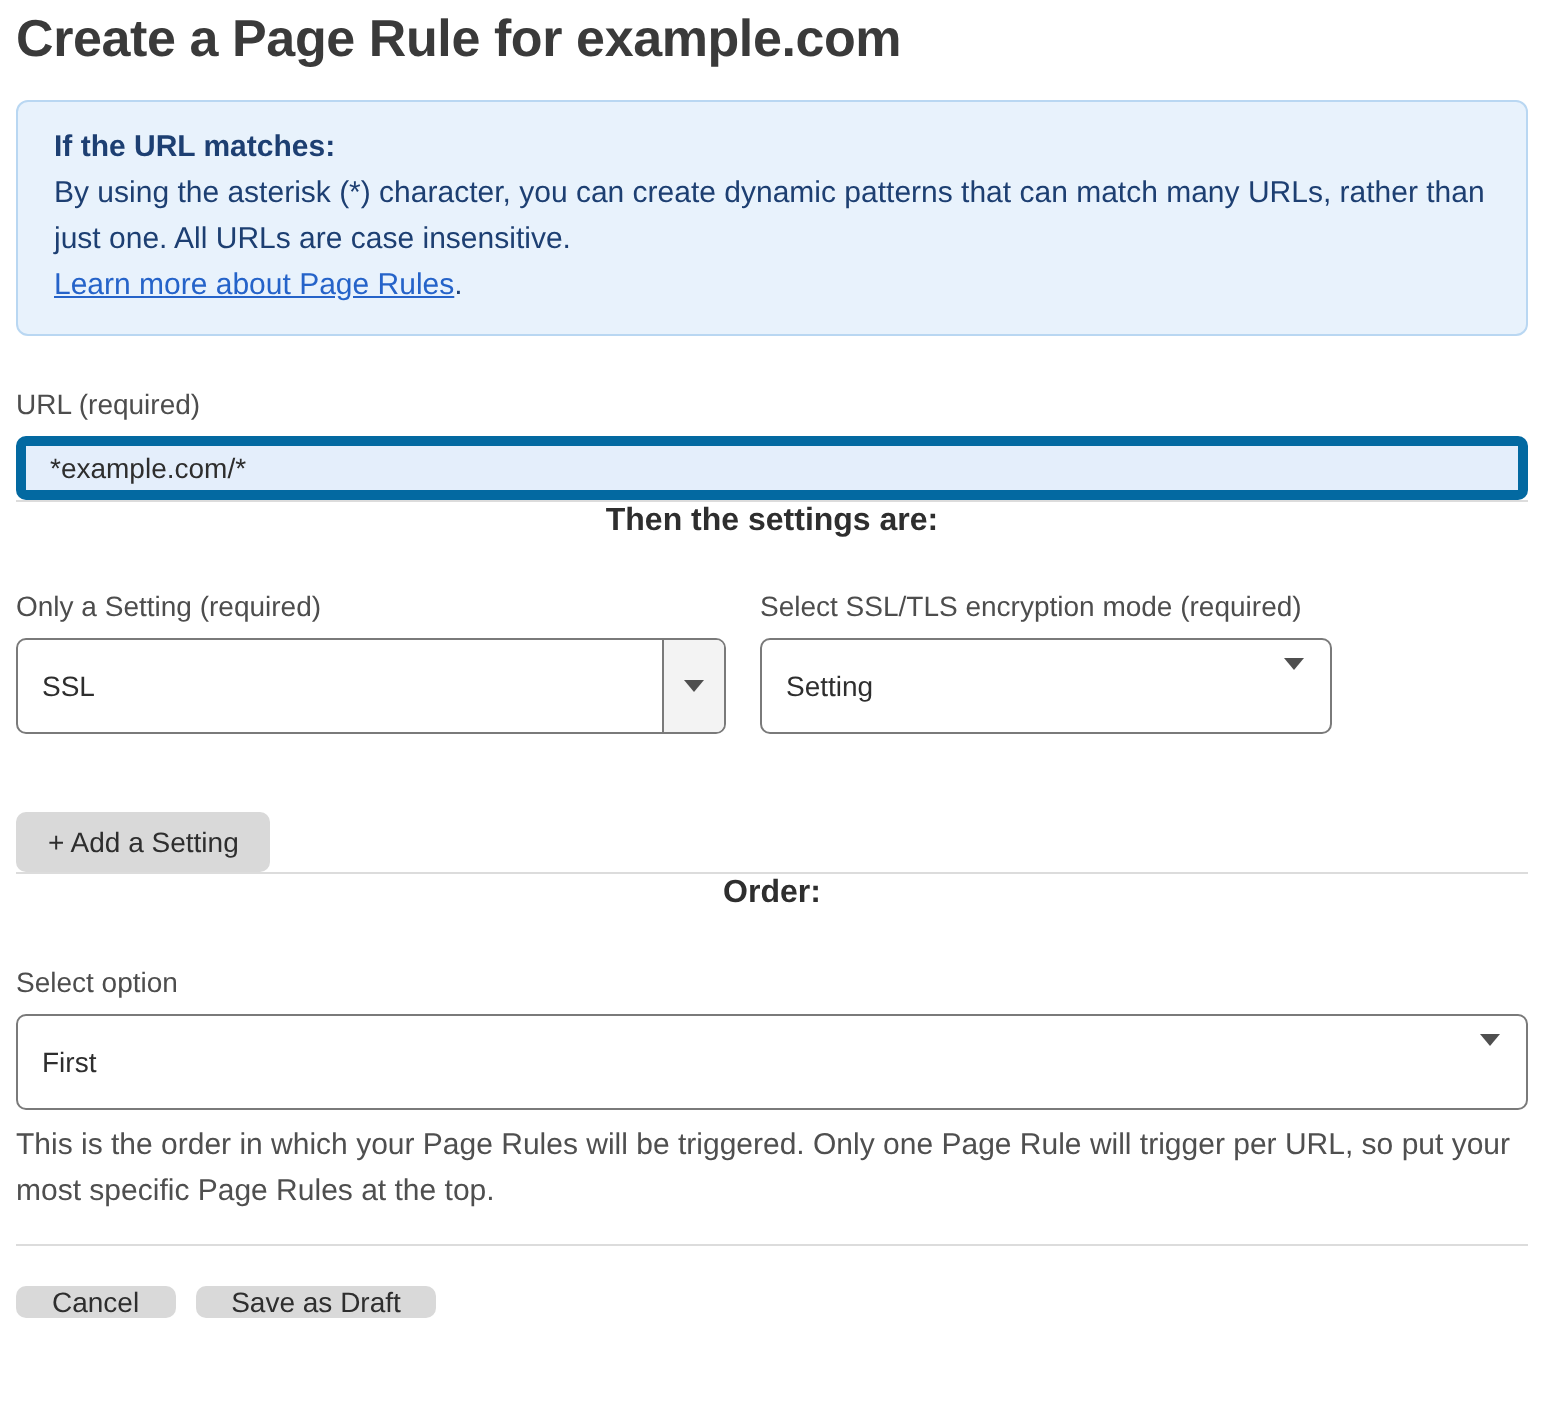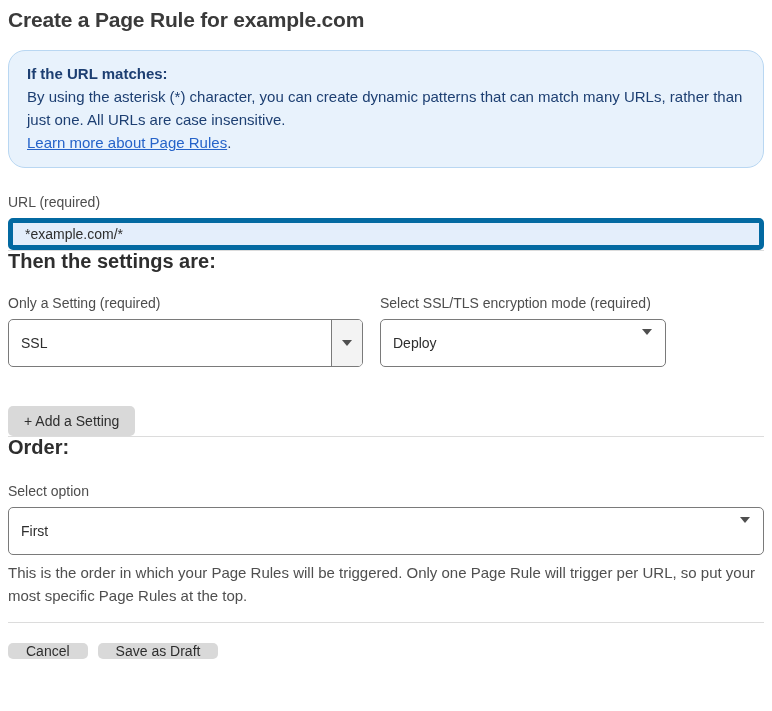--- a/index.html
+++ b/index.html
@@ -6,32 +6,32 @@
   html, body { margin: 0; padding: 0; background: #ffffff; }
   body {
     width: 772px;
     font-family: "Liberation Sans", "DejaVu Sans", sans-serif;
     color: #333;
     padding: 8px;
   }
   .page { width: 756px; }
 
   h1.page-title {
-    font-size: 21px;
+    font-size: 26px;
     line-height: 23px;
     font-weight: 700;
     color: #3a3a3a;
     margin: 0 0 19px 0;
     letter-spacing: -0.2px;
   }
 
   .info-box {
     background: #e8f2fc;
     border: 1px solid #b9d7f2;
-    border-radius: 17px;
+    border-radius: 6px;
     padding: 11px 18px 13px 18px;
     color: #1d3f72;
     font-size: 15px;
     line-height: 23px;
   }
   .info-box .info-heading { font-weight: 700; }
   .info-box a {
     color: #2563c9;
     text-decoration: underline;
     cursor: pointer;
@@ -64,25 +64,26 @@
   hr.divider {
     border: none;
     border-top: 1px solid #dcdcdc;
     margin: 0;
   }
   .hr-after-url { margin-top: 40px; }
   .hr-after-settings { margin-top: 15px; }
   .hr-after-order { margin-top: 16px; }
 
   h2.section-heading {
-    font-size: 20px;
+    font-size: 16px;
     line-height: 20px;
     font-weight: 700;
     color: #2e2e2e;
     margin: 0;
+    text-align: center;
   }
 
   .selects-row { display: flex; gap: 17px; margin-top: 22px; }
   .select-col-1 { width: 355px; }
   .select-col-2 { width: 286px; }
 
   .fake-select {
     height: 48px;
     border: 1px solid #7a7a7a;
     border-radius: 5px;
@@ -180,21 +181,21 @@
       <div class="fake-select">
         <span class="select-value">SSL</span>
         <span class="select-seg">
           <span class="arrow-down"></span>
         </span>
       </div>
     </div>
     <div class="select-col-2">
       <label class="field-label">Select SSL/TLS encryption mode (required)</label>
       <div class="fake-select">
-        <span class="select-value">Deploy</span>
+        <span class="select-value">Setting</span>
         <span class="plain-arrow-pad">
           <span class="arrow-down"></span>
         </span>
       </div>
     </div>
   </div>
 
   <button class="btn-gray add-setting-btn">+ Add a Setting</button>
 
   <hr class="divider hr-after-settings">

